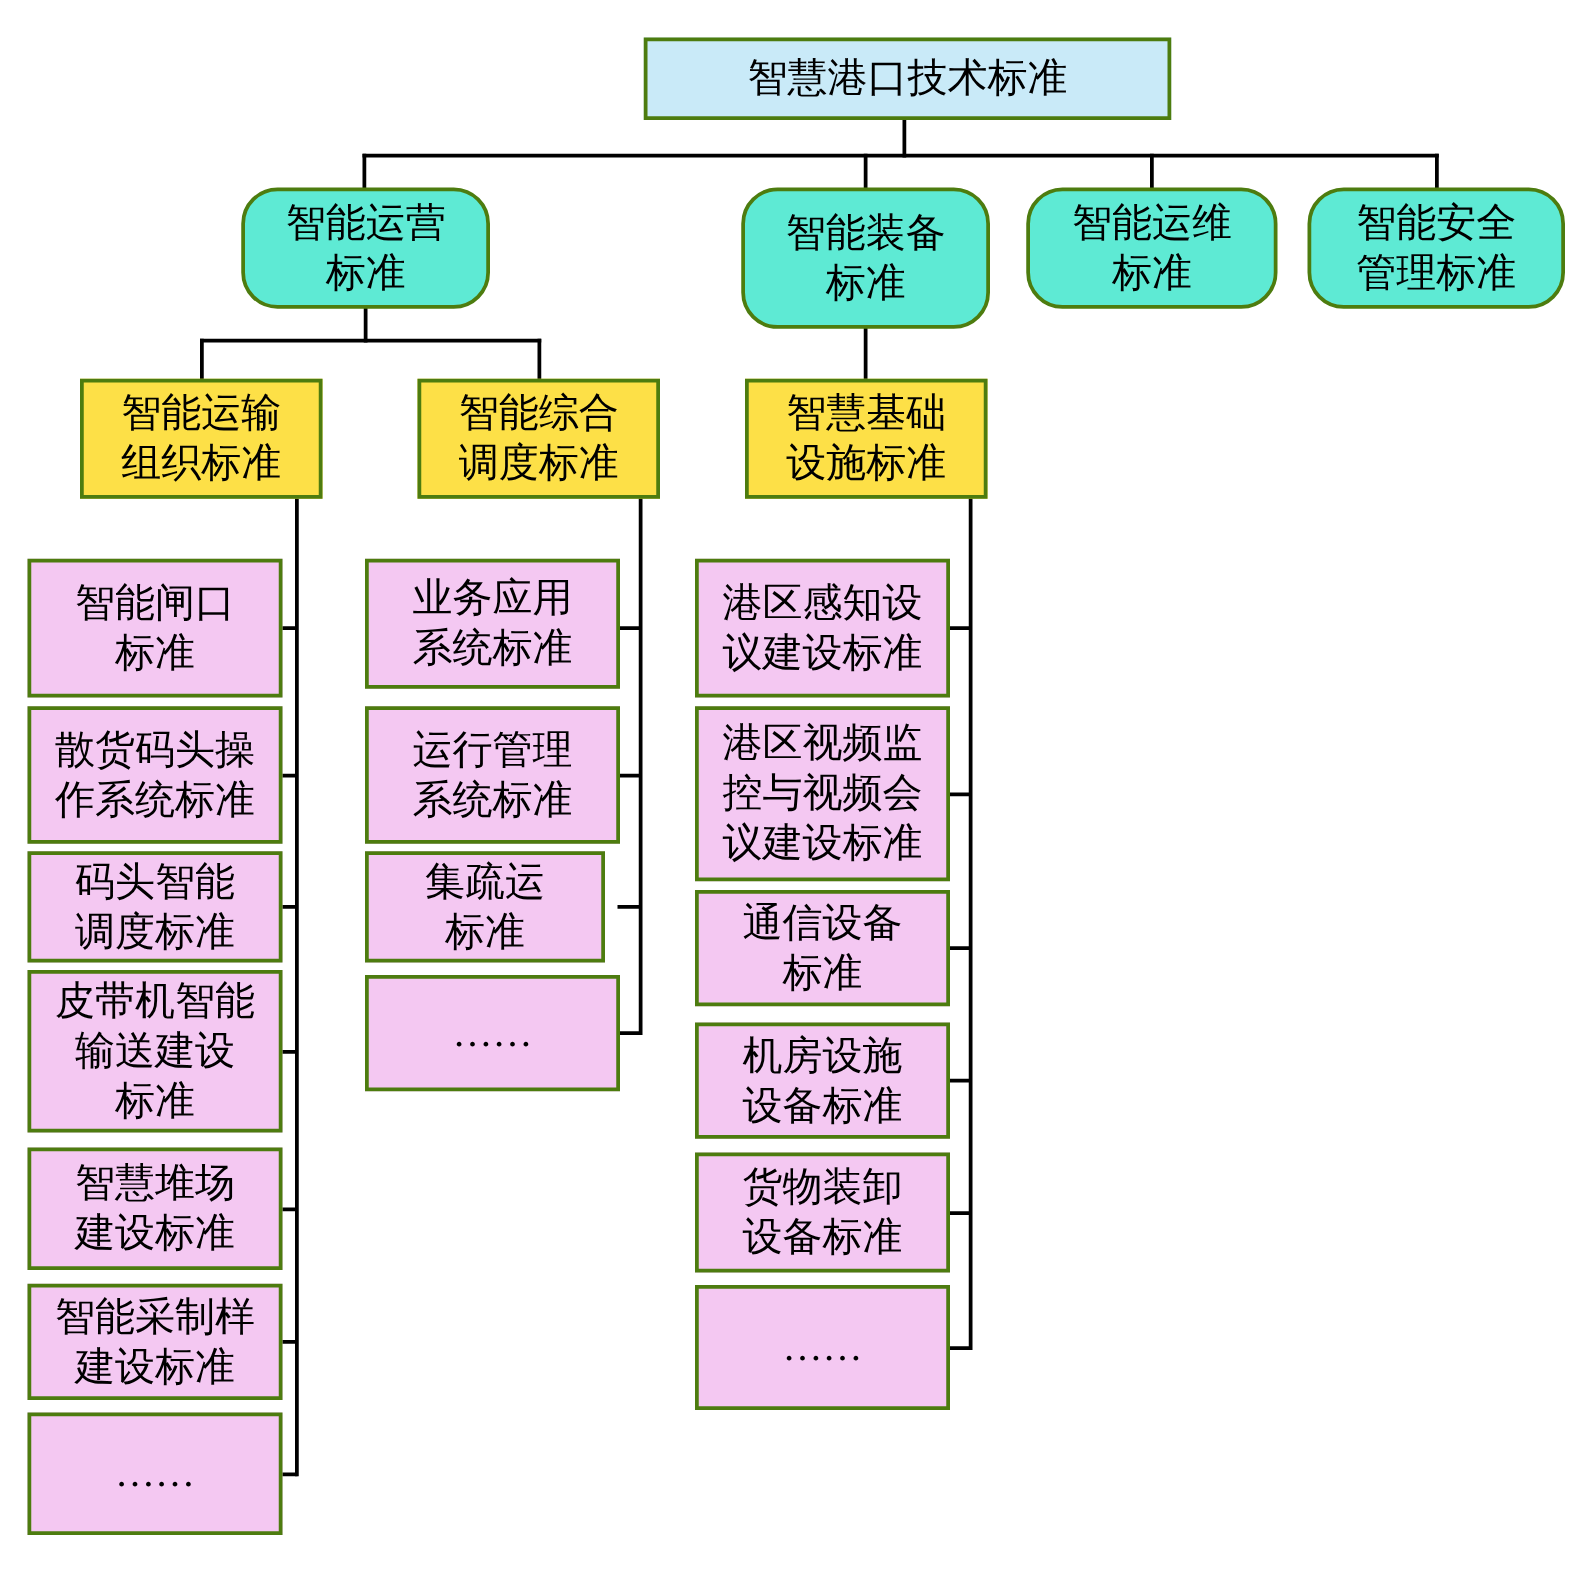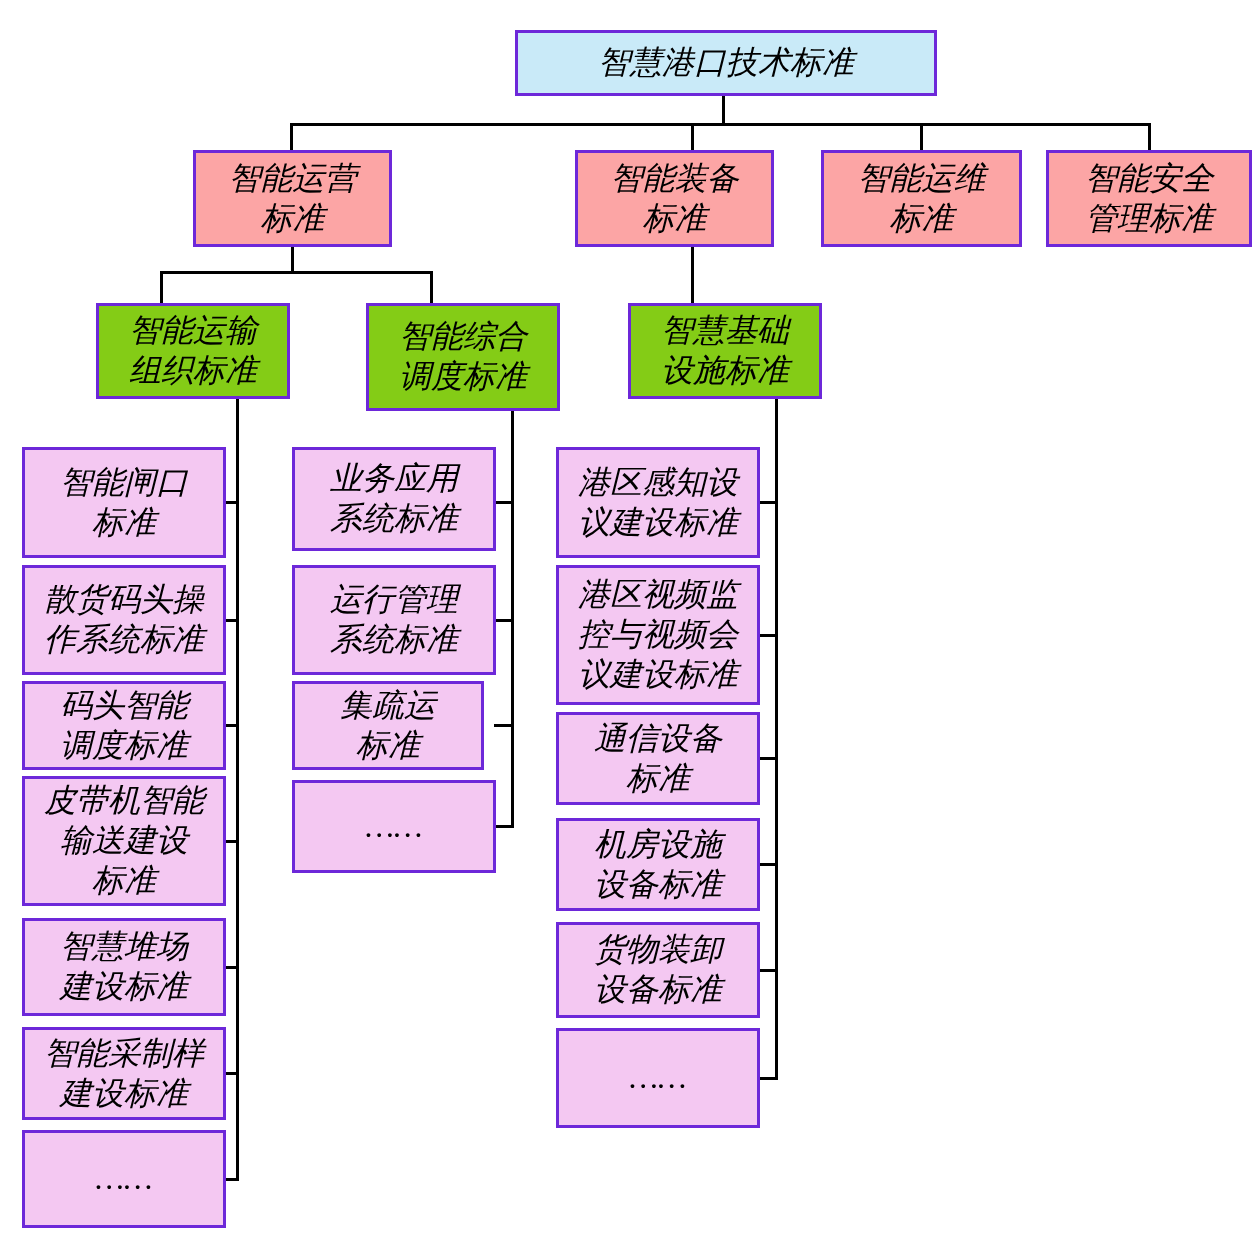--- a/index.html
+++ b/index.html
@@ -7,34 +7,33 @@
     position:relative;
     width:1260px;
     height:1260px;
     background:#ffffff;
     font-family:"Liberation Serif","DejaVu Serif",serif;
     overflow:hidden;
   }
   .box{
     position:absolute;
     box-sizing:border-box;
-    border:3px solid #6d28d9;
+    border:3px solid #4d7c0f;
     display:flex;
     align-items:center;
     justify-content:center;
     text-align:center;
     white-space:pre-line;
     font-size:32px;
     line-height:1.24;
     color:#000000;
-    font-style:italic;
   }
   .root-box{background:#c9eaf8;}
-  .lv2-box{background:#fca5a5;}
-  .lv3-box{background:#84cc16;margin-left:32px;}
+  .lv2-box{background:#5eead4;border-radius:29px;}
+  .lv3-box{background:#fde047;}
   .leaf-box{background:#f4c8f2;}
   .line{
     position:absolute;
     background:#000000;
   }
 </style>
 </head>
 <body>
 
 <div class="stage">
@@ -73,30 +72,30 @@
   <div class="line" style="left:758px;top:634px;width:19px;height:3px"></div>
   <div class="line" style="left:758px;top:757px;width:19px;height:3px"></div>
   <div class="line" style="left:758px;top:863px;width:19px;height:3px"></div>
   <div class="line" style="left:758px;top:969px;width:19px;height:3px"></div>
   <div class="line" style="left:758px;top:1077px;width:19px;height:3px"></div>
 
   <div class="box root-box" style="left:515px;top:30px;width:422px;height:66px">智慧港口技术标准</div>
 
   <div class="box lv2-box" style="left:193px;top:150px;width:199px;height:97px">智能运营
 标准</div>
-  <div class="box lv2-box" style="left:575px;top:150px;width:199px;height:97px">智能装备
+  <div class="box lv2-box" style="left:593px;top:150px;width:199px;height:113px">智能装备
 标准</div>
   <div class="box lv2-box" style="left:821px;top:150px;width:201px;height:97px">智能运维
 标准</div>
   <div class="box lv2-box" style="left:1046px;top:150px;width:206px;height:97px">智能安全
 管理标准</div>
 
   <div class="box lv3-box" style="left:64px;top:303px;width:194px;height:96px">智能运输
 组织标准</div>
-  <div class="box lv3-box" style="left:334px;top:303px;width:194px;height:108px">智能综合
+  <div class="box lv3-box" style="left:334px;top:303px;width:194px;height:96px">智能综合
 调度标准</div>
   <div class="box lv3-box" style="left:596px;top:303px;width:194px;height:96px">智慧基础
 设施标准</div>
 
   <div class="box leaf-box" style="left:22px;top:447px;width:204px;height:111px">智能闸口
 标准</div>
   <div class="box leaf-box" style="left:22px;top:565px;width:204px;height:110px">散货码头操
 作系统标准</div>
   <div class="box leaf-box" style="left:22px;top:681px;width:204px;height:89px">码头智能
 调度标准</div>

